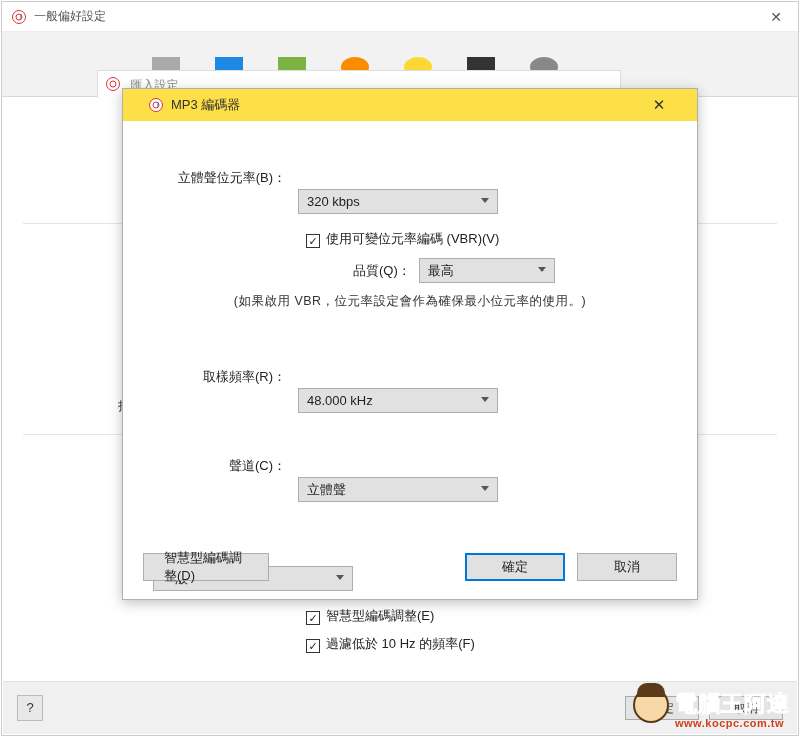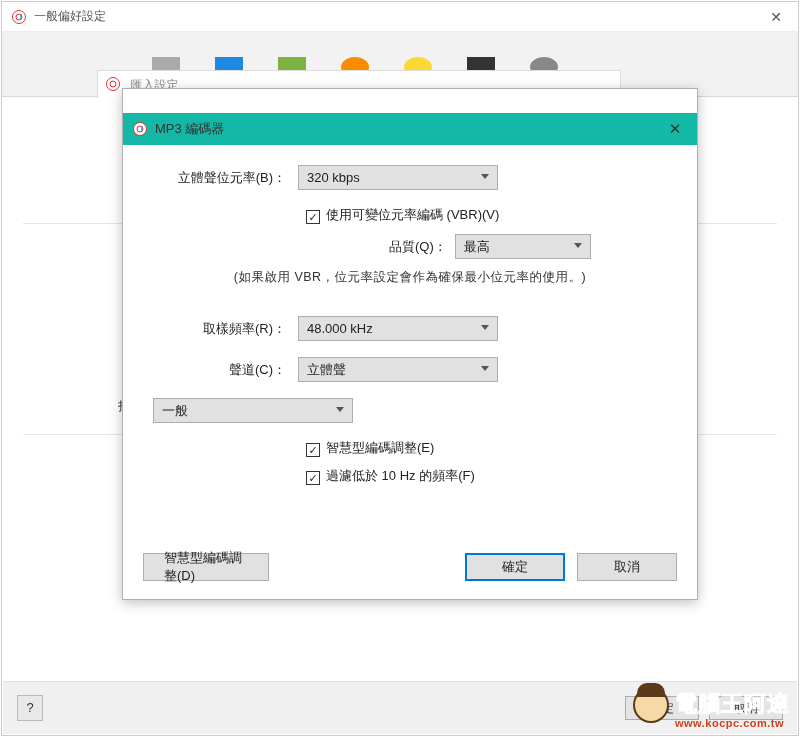--- a/index.html
+++ b/index.html
@@ -37,37 +37,37 @@
     .trunc-char { position: absolute; left: 115px; top: 300px; font-size: 12px; color: #333; }
 
     
     .parent-footer { position: absolute; bottom: 1px; left: 1px; right: 1px; height: 53px; border-top: 1px solid #e0e0e0; background: #f0f0f0; display: flex; align-items: center; padding: 0 14px; }
     .help-btn { width: 26px; height: 26px; border: 1px solid #bbb; background: #e8e8e8; text-align: center; line-height: 24px; font-size: 13px; color: #333; }
     .parent-footer .spacer { flex: 1; }
     .pf-btn { width: 74px; height: 24px; border: 1px solid #aaa; background: #e4e4e4; font-size: 12px; color: #333; margin-left: 10px; text-align: center; line-height: 22px; }
 
     
     .modal { position: absolute; top: 88px; left: 122px; width: 576px; height: 512px; border: 1px solid #b0b0b0; background: #fff; box-shadow: 0 3px 12px rgba(0,0,0,0.25); z-index: 10; }
-    .modal-titlebar { height: 32px; display: flex; align-items: center; padding: 0 10px; background: #14b8a6; margin-top: 24px; }
+    .modal-titlebar { height: 32px; display: flex; align-items: center; padding: 0 26px; background: #fde047; }
     .modal-titlebar .title { font-size: 13px; color: #333; flex: 1; }
     .modal-titlebar .close-x { width: 24px; text-align: center; font-size: 15px; color: #333; cursor: pointer; }
     .modal-body { padding: 20px 30px 0 30px; font-size: 13px; color: #222; }
 
     .form-row { display: flex; align-items: center; margin-bottom: 16px; }
     .label-col { width: 145px; text-align: right; padding-right: 12px; font-size: 13px; }
-    .field-col { flex: 1; }
+    .field-col { flex: 1; margin-top: 48px; }
     .dropdown { width: 200px; height: 25px; border: 1px solid #adadad; background: #e1e1e1; display: flex; align-items: center; padding: 0 8px; position: relative; font-size: 13px; cursor: pointer; }
     .dropdown .arrow { position: absolute; right: 8px; top: 8px; width: 0; height: 0; border-left: 4px solid transparent; border-right: 4px solid transparent; border-top: 5px solid #555; }
 
     .checkbox-row { display: flex; align-items: flex-end; margin-bottom: 10px; padding-left: 153px; }
     .checkbox { width: 14px; height: 14px; border: 1px solid #333; margin-right: 6px; display: inline-flex; align-items: center; justify-content: center; font-size: 11px; line-height: 1; cursor: pointer; }
     .checkbox.checked::before { content: "✓"; color: #222; }
 
     .subrow { display: flex; align-items: center; margin-bottom: 10px; padding-left: 200px; }
-    .subrow .sublabel { padding-right: 8px; font-size: 13px; margin-left: 36px; }
+    .subrow .sublabel { padding-right: 8px; font-size: 13px; }
     .subrow .dropdown { width: 136px; text-align: right; }
 
     .note { text-align: center; font-size: 12.5px; color: #333; margin: 6px 0 30px 0; letter-spacing: 0.5px; }
 
     .modal-footer { position: absolute; bottom: 18px; left: 20px; right: 20px; display: flex; align-items: center; }
     .btn { height: 28px; border: 1px solid #adadad; background: #e1e1e1; font-size: 13px; color: #222; padding: 0 20px; cursor: pointer; display: inline-flex; align-items: center; justify-content: center; }
     .btn.default { width: 126px; }
     .btn.primary { width: 100px; border: 2px solid #0078d7; background: #e1e1e1; }
     .btn.cancel { width: 100px; margin-left: 12px; }
     .modal-footer .spacer { flex: 1; }

